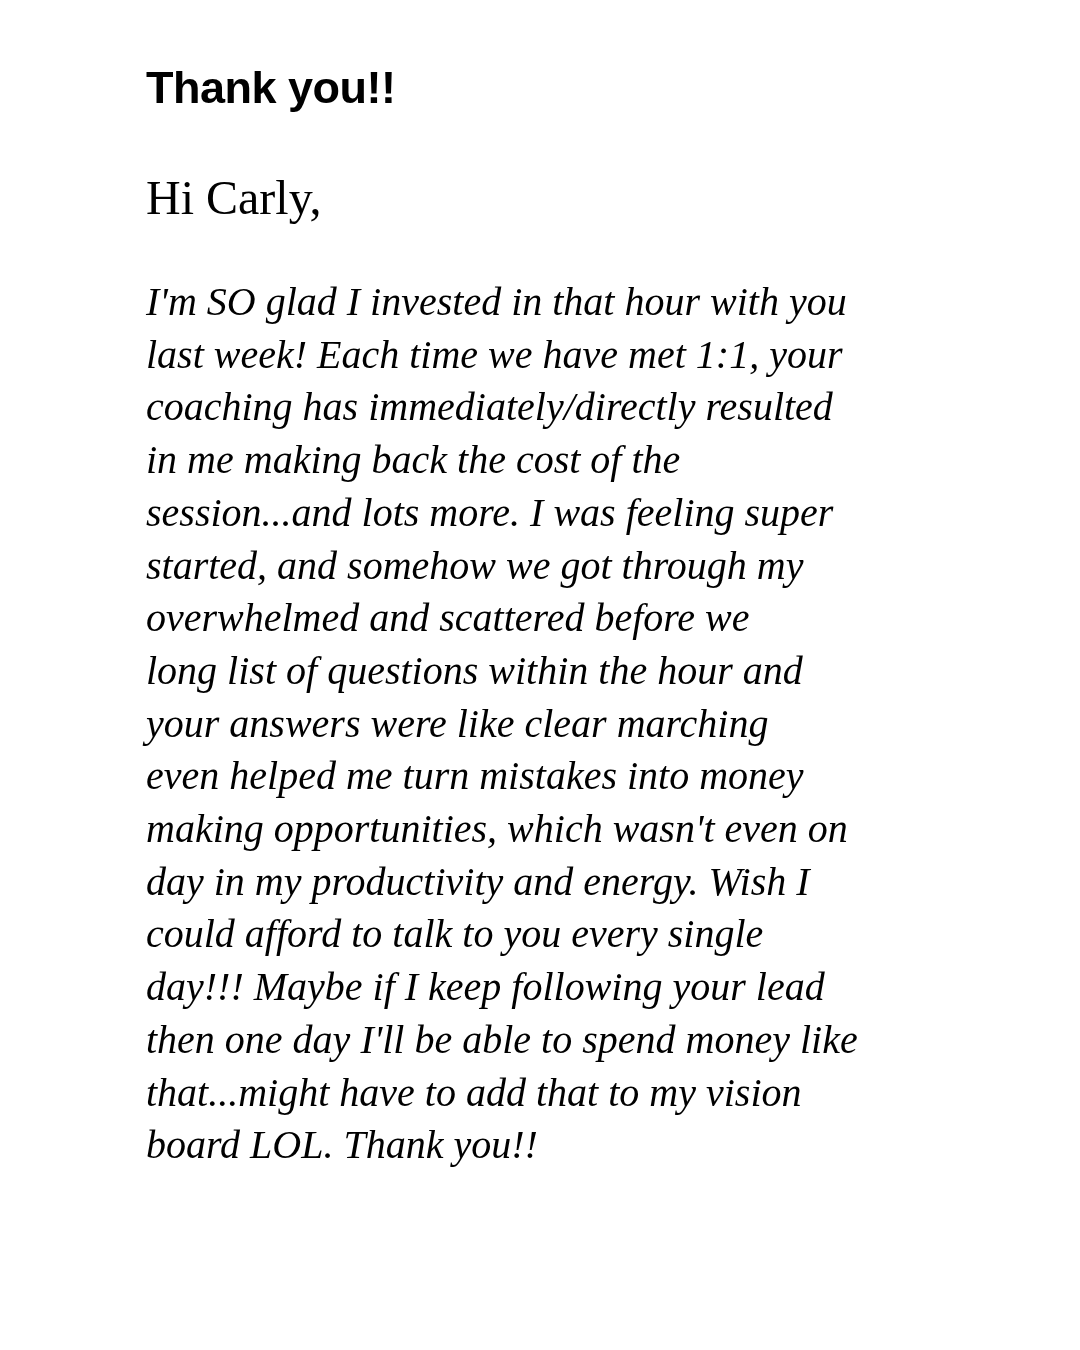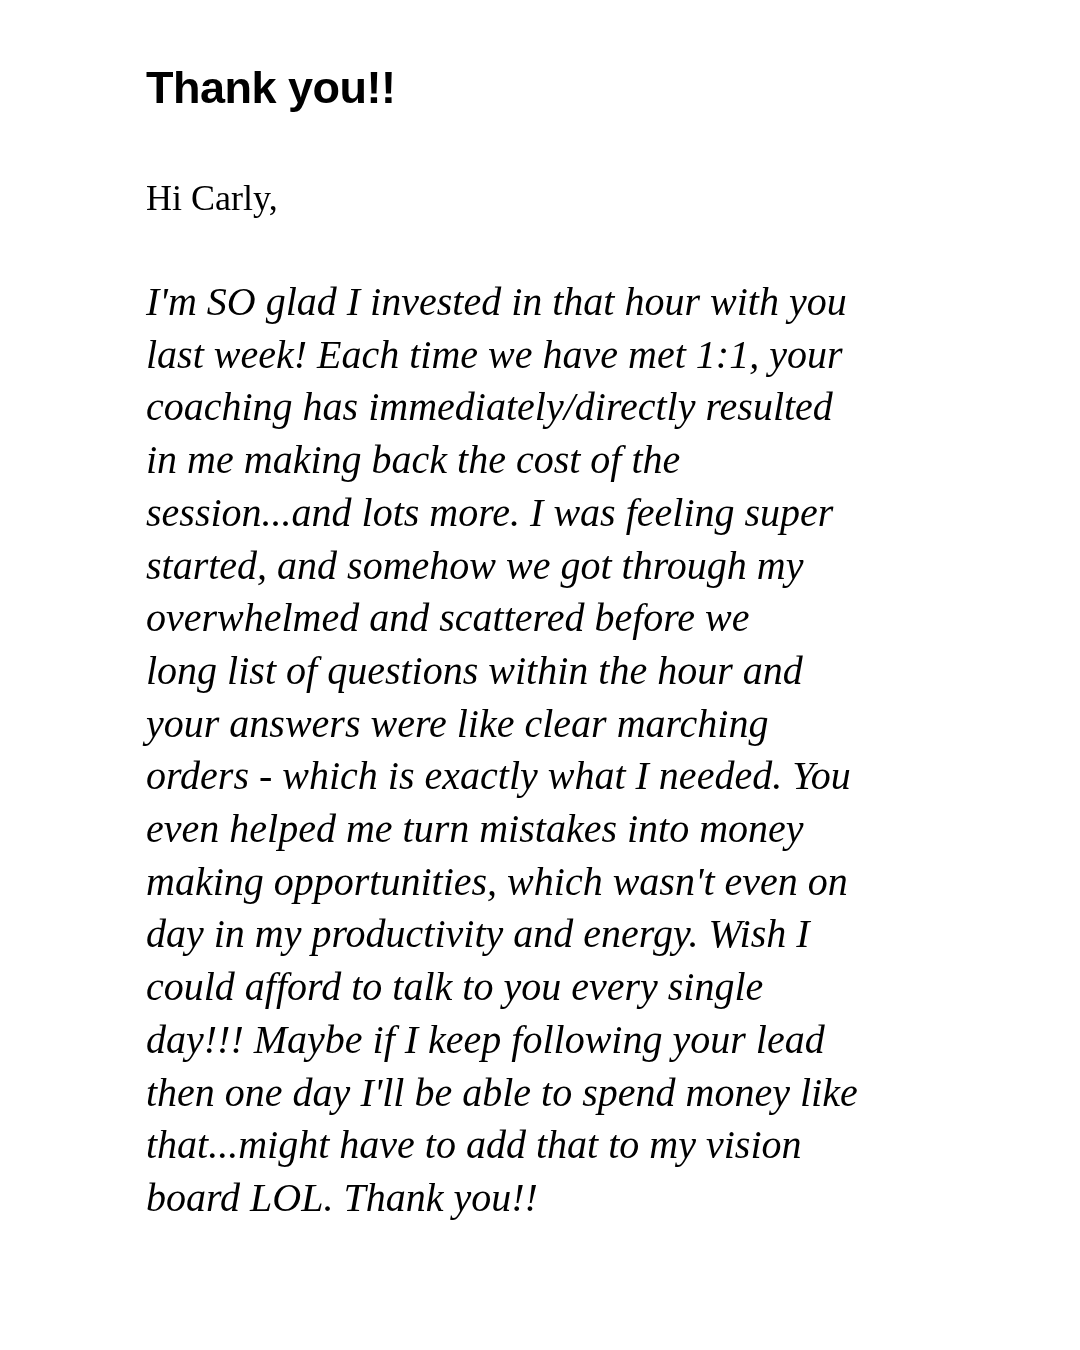--- a/index.html
+++ b/index.html
@@ -31,21 +31,21 @@
       line-height: 60px;
       letter-spacing: -0.5px;
       white-space: nowrap;
     }
     .greeting {
       position: absolute;
       left: 0;
       top: 172px;
       margin: 0;
       font-family: "Liberation Serif", serif;
-      font-size: 36px;
+      font-size: 48px;
       line-height: 52.7px;
       white-space: nowrap;
     }
     .body-text {
       position: absolute;
       left: 0;
       top: 276px;
       margin: 0;
       font-family: "Liberation Serif", serif;
       font-size: 40px;
@@ -68,21 +68,20 @@
   <p class="body-text">
     <span class="line">I'm SO glad I invested in that hour with you</span>
     <span class="line">last week! Each time we have met 1:1, your</span>
     <span class="line">coaching has immediately/directly resulted</span>
     <span class="line">in me making back the cost of the</span>
     <span class="line">session...and lots more. I was feeling super</span>
     <span class="line">started, and somehow we got through my</span>
     <span class="line">overwhelmed and scattered before we</span>
     <span class="line">long list of questions within the hour and</span>
     <span class="line">your answers were like clear marching</span>
-    <span class="line">orders - which is exactly what I needed. You</span>
     <span class="line">even helped me turn mistakes into money</span>
     <span class="line">making opportunities, which wasn't even on</span>
     <span class="line">day in my productivity and energy. Wish I</span>
     <span class="line">could afford to talk to you every single</span>
     <span class="line">day!!! Maybe if I keep following your lead</span>
     <span class="line">then one day I'll be able to spend money like</span>
     <span class="line">that...might have to add that to my vision</span>
     <span class="line">board LOL. Thank you!!</span>
   </p>
 </div>

